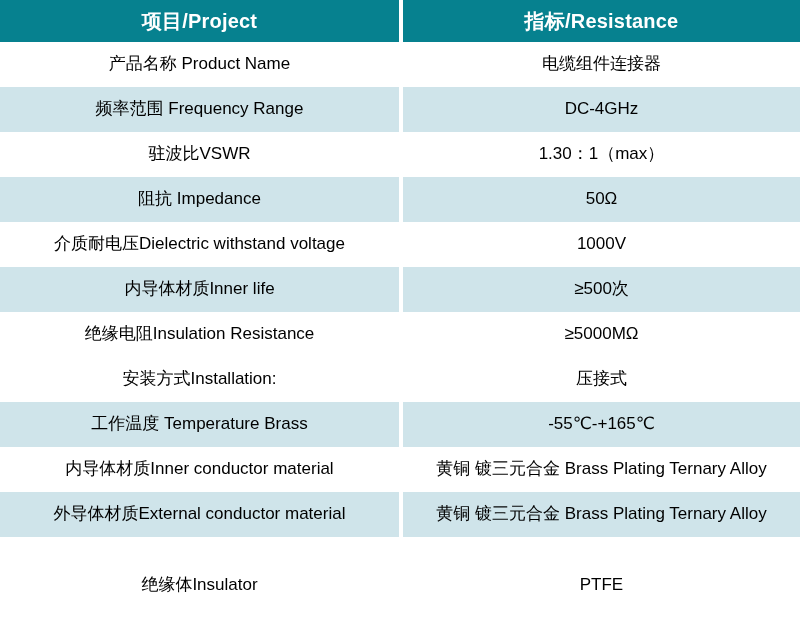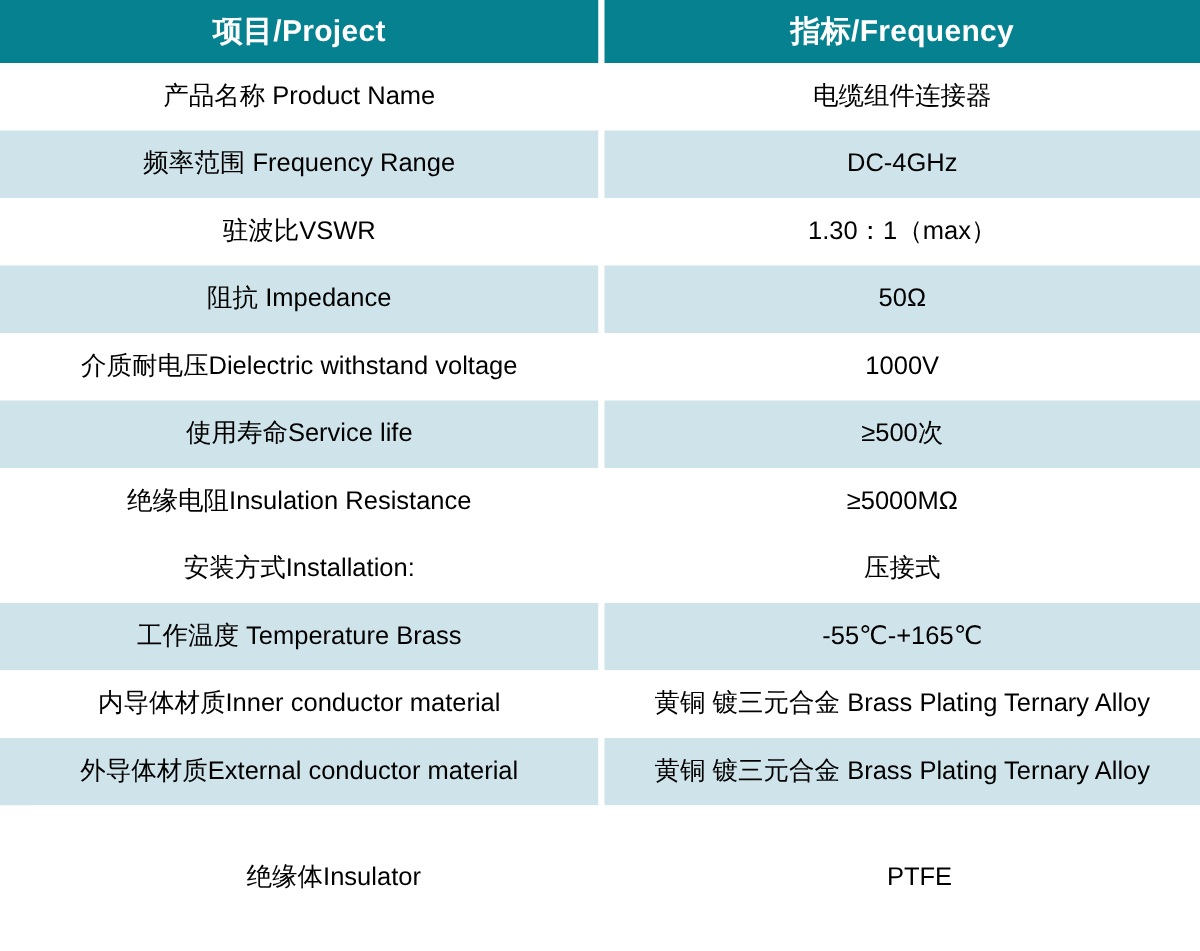--- a/index.html
+++ b/index.html
@@ -39,21 +39,20 @@
   .row.header .cell {
     background: #06818f;
     color: #ffffff;
     font-weight: bold;
     font-size: 20px;
     letter-spacing: 0.2px;
   }
 
   .row.last {
     flex: 1 1 auto;
-    padding-left: 23px;
   }
 
   .cell {
     display: flex;
     align-items: center;
     justify-content: center;
     text-align: center;
     background: #ffffff;
     color: #000000;
     font-size: 17px;
@@ -79,21 +78,21 @@
   }
 </style>
 </head>
 <body>
 
 <div class="spec-table">
 
   <div class="row header">
     <div class="cell col-project">项目/Project</div>
     <div class="divider"></div>
-    <div class="cell col-indicator">指标/Frequency</div>
+    <div class="cell col-indicator">指标/Resistance</div>
   </div>
 
   <div class="row">
     <div class="cell col-project">产品名称 Product Name</div>
     <div class="divider"></div>
     <div class="cell col-indicator">电缆组件连接器</div>
   </div>
 
   <div class="row shaded">
     <div class="cell col-project">频率范围 Frequency Range</div>
@@ -113,21 +112,21 @@
     <div class="cell col-indicator">50Ω</div>
   </div>
 
   <div class="row">
     <div class="cell col-project">介质耐电压Dielectric withstand voltage</div>
     <div class="divider"></div>
     <div class="cell col-indicator">1000V</div>
   </div>
 
   <div class="row shaded">
-    <div class="cell col-project">使用寿命Service life</div>
+    <div class="cell col-project">内导体材质Inner life</div>
     <div class="divider"></div>
     <div class="cell col-indicator">≥500次</div>
   </div>
 
   <div class="row">
     <div class="cell col-project">绝缘电阻Insulation Resistance</div>
     <div class="divider"></div>
     <div class="cell col-indicator">≥5000MΩ</div>
   </div>
 

